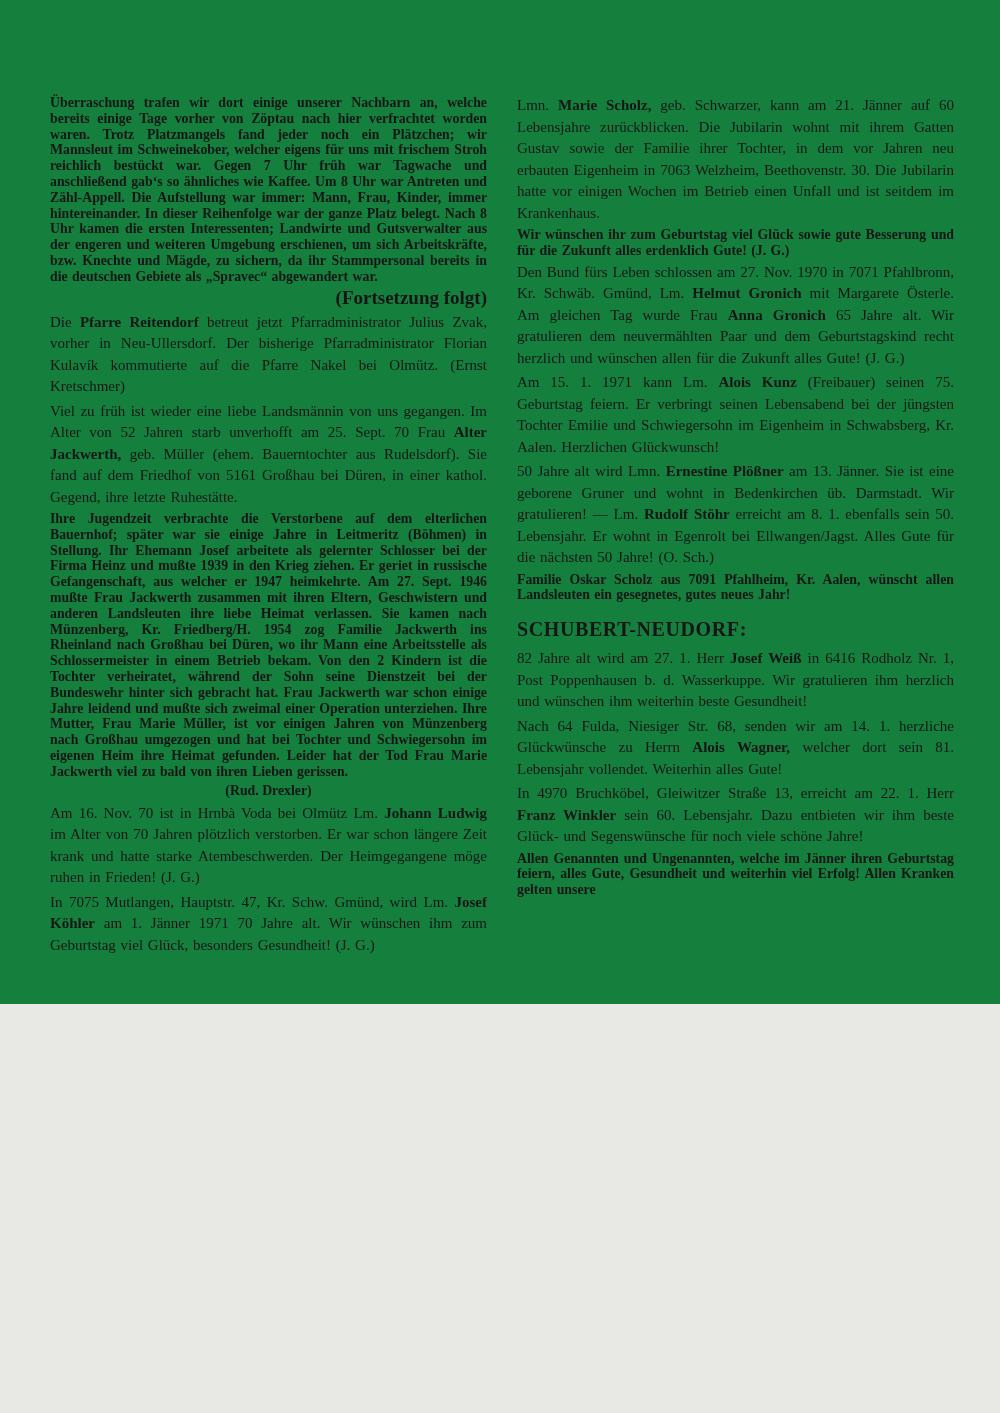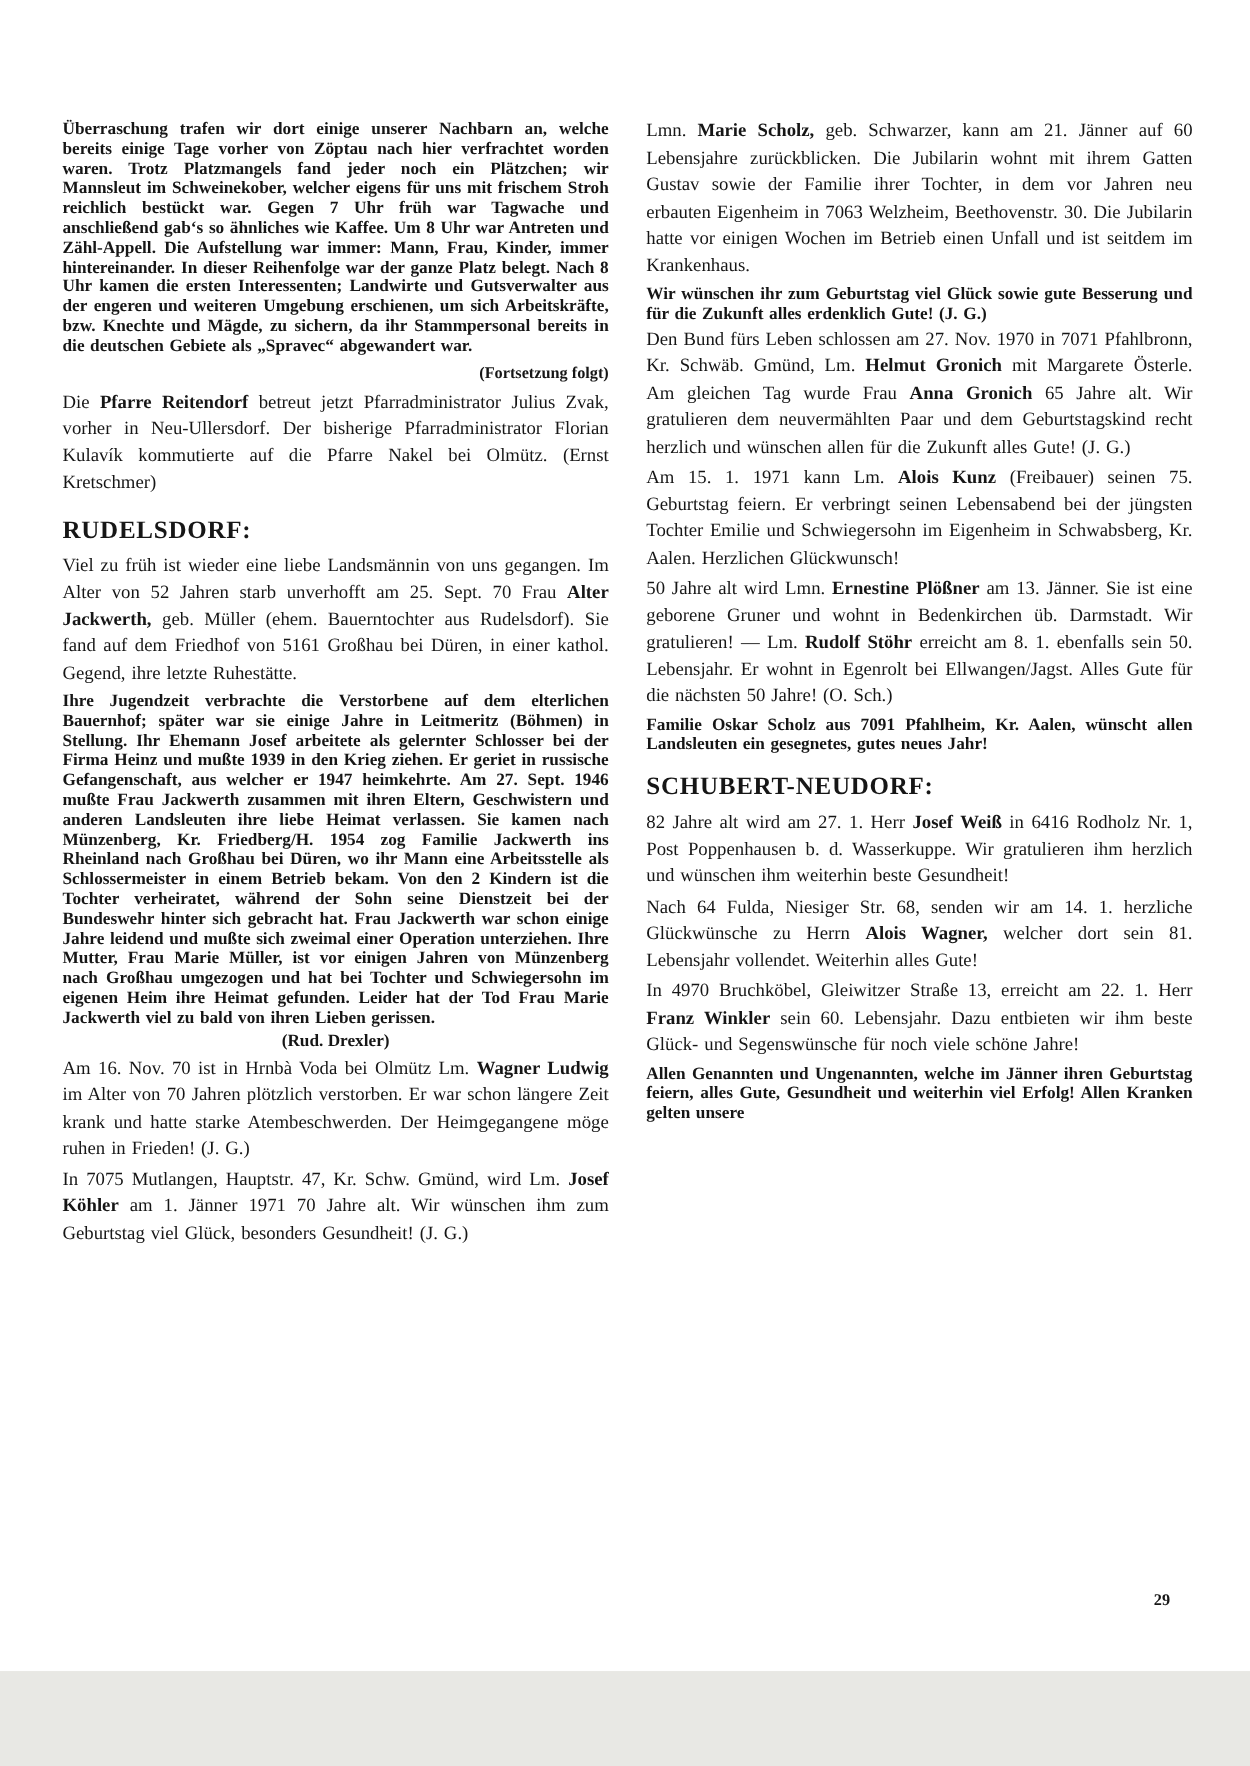--- a/index.html
+++ b/index.html
@@ -3,23 +3,23 @@
 <meta charset="utf-8">
 <style>
   html, body {
     margin: 0;
     padding: 0;
     background: #e8e8e4;
   }
   .page {
     position: relative;
     width: 1000px;
-    height: 1337px;
+    height: 1004px;
     margin: 0 auto;
-    background: #ffffff;
+    background: #15803d;
     color: #161616;
     font-family: "Liberation Serif", "DejaVu Serif", serif;
     overflow: hidden;
     box-sizing: border-box;
     padding: 95px 46px 0 50px;
   }
   .columns {
     display: flex;
     gap: 30px;
   }
@@ -37,21 +37,21 @@
   }
   .p-small {
     font-size: 13.8px;
     line-height: 15.8px;
     font-weight: 600;
     text-align: justify;
     word-spacing: 1px;
     margin-bottom: 3px;
   }
   .note {
-    font-size: 13px;
+    font-size: 19px;
     line-height: 20px;
     font-weight: 600;
     text-align: right;
     margin-bottom: 4px;
   }
   .note-small {
     font-size: 13.8px;
     line-height: 16px;
     font-weight: 600;
     text-align: center;
@@ -76,25 +76,24 @@
 </head>
 <body>
 
 <div class="page">
   <div class="columns">
 
     <div class="col">
       <p class="p-small"><span>Überraschung trafen wir dort einige unserer Nachbarn an, welche bereits einige Tage vorher von Zöptau nach hier verfrachtet worden waren. Trotz Platzmangels fand jeder noch ein Plätzchen; wir Mannsleut im Schweinekober, welcher eigens für uns mit frischem Stroh reichlich bestückt war. Gegen 7 Uhr früh war Tagwache und anschließend gab‘s so ähnliches wie Kaffee. Um 8 Uhr war Antreten und Zähl-Appell. Die Aufstellung war immer: Mann, Frau, Kinder, immer hintereinander. In dieser Reihenfolge war der ganze Platz belegt. Nach 8 Uhr kamen die ersten Interessenten; Landwirte und Gutsverwalter aus der engeren und weiteren Umgebung erschienen, um sich Arbeitskräfte, bzw. Knechte und Mägde, zu sichern, da ihr Stammpersonal bereits in die deutschen Gebiete als „Spravec“ abgewandert war.</span></p>
       <p class="note">(Fortsetzung folgt)</p>
       <p class="p-body"><span>Die </span><span class="b">Pfarre Reitendorf</span><span> betreut jetzt Pfarradministrator Julius Zvak, vorher in Neu-Ullersdorf. Der bisherige Pfarradministrator Florian Kulavík kommutierte auf die Pfarre Nakel bei Olmütz. (Ernst Kretschmer)</span></p>
-      <h3 class="heading">RUDELSDORF:</h3>
       <p class="p-body"><span>Viel zu früh ist wieder eine liebe Landsmännin von uns gegangen. Im Alter von 52 Jahren starb unverhofft am 25. Sept. 70 Frau </span><span class="b">Alter Jackwerth,</span><span> geb. Müller (ehem. Bauerntochter aus Rudelsdorf). Sie fand auf dem Friedhof von 5161 Großhau bei Düren, in einer kathol. Gegend, ihre letzte Ruhestätte.</span></p>
       <p class="p-small"><span>Ihre Jugendzeit verbrachte die Verstorbene auf dem elterlichen Bauernhof; später war sie einige Jahre in Leitmeritz (Böhmen) in Stellung. Ihr Ehemann Josef arbeitete als gelernter Schlosser bei der Firma Heinz und mußte 1939 in den Krieg ziehen. Er geriet in russische Gefangenschaft, aus welcher er 1947 heimkehrte. Am 27. Sept. 1946 mußte Frau Jackwerth zusammen mit ihren Eltern, Geschwistern und anderen Landsleuten ihre liebe Heimat verlassen. Sie kamen nach Münzenberg, Kr. Friedberg/H. 1954 zog Familie Jackwerth ins Rheinland nach Großhau bei Düren, wo ihr Mann eine Arbeitsstelle als Schlossermeister in einem Betrieb bekam. Von den 2 Kindern ist die Tochter verheiratet, während der Sohn seine Dienstzeit bei der Bundeswehr hinter sich gebracht hat. Frau Jackwerth war schon einige Jahre leidend und mußte sich zweimal einer Operation unterziehen. Ihre Mutter, Frau Marie Müller, ist vor einigen Jahren von Münzenberg nach Großhau umgezogen und hat bei Tochter und Schwiegersohn im eigenen Heim ihre Heimat gefunden. Leider hat der Tod Frau Marie Jackwerth viel zu bald von ihren Lieben gerissen.</span></p>
       <p class="note-small">(Rud. Drexler)</p>
-      <p class="p-body"><span>Am 16. Nov. 70 ist in Hrnbà Voda bei Olmütz Lm. </span><span class="b">Wagner Ludwig</span><span> im Alter von 70 Jahren plötzlich verstorben. Er war schon längere Zeit krank und hatte starke Atembeschwerden. Der Heimgegangene möge ruhen in Frieden! (J. G.)</span></p>
+      <p class="p-body"><span>Am 16. Nov. 70 ist in Hrnbà Voda bei Olmütz Lm. </span><span class="b">Johann Ludwig</span><span> im Alter von 70 Jahren plötzlich verstorben. Er war schon längere Zeit krank und hatte starke Atembeschwerden. Der Heimgegangene möge ruhen in Frieden! (J. G.)</span></p>
       <p class="p-body"><span>In 7075 Mutlangen, Hauptstr. 47, Kr. Schw. Gmünd, wird Lm. </span><span class="b">Josef Köhler</span><span> am 1. Jänner 1971 70 Jahre alt. Wir wünschen ihm zum Geburtstag viel Glück, besonders Gesundheit! (J. G.)</span></p>
     </div>
 
     <div class="col">
       <p class="p-body"><span>Lmn. </span><span class="b">Marie Scholz,</span><span> geb. Schwarzer, kann am 21. Jänner auf 60 Lebensjahre zurückblicken. Die Jubilarin wohnt mit ihrem Gatten Gustav sowie der Familie ihrer Tochter, in dem vor Jahren neu erbauten Eigenheim in 7063 Welzheim, Beethovenstr. 30. Die Jubilarin hatte vor einigen Wochen im Betrieb einen Unfall und ist seitdem im Krankenhaus.</span></p>
       <p class="p-small"><span>Wir wünschen ihr zum Geburtstag viel Glück sowie gute Besserung und für die Zukunft alles erdenklich Gute! (J. G.)</span></p>
       <p class="p-body"><span>Den Bund fürs Leben schlossen am 27. Nov. 1970 in 7071 Pfahlbronn, Kr. Schwäb. Gmünd, Lm. </span><span class="b">Helmut Gronich</span><span> mit Margarete Österle. Am gleichen Tag wurde Frau </span><span class="b">Anna Gronich</span><span> 65 Jahre alt. Wir gratulieren dem neuvermählten Paar und dem Geburtstagskind recht herzlich und wünschen allen für die Zukunft alles Gute! (J. G.)</span></p>
       <p class="p-body"><span>Am 15. 1. 1971 kann Lm. </span><span class="b">Alois Kunz</span><span> (Freibauer) seinen 75. Geburtstag feiern. Er verbringt seinen Lebensabend bei der jüngsten Tochter Emilie und Schwiegersohn im Eigenheim in Schwabsberg, Kr. Aalen. Herzlichen Glückwunsch!</span></p>
       <p class="p-body"><span>50 Jahre alt wird Lmn. </span><span class="b">Ernestine Plößner</span><span> am 13. Jänner. Sie ist eine geborene Gruner und wohnt in Bedenkirchen üb. Darmstadt. Wir gratulieren! — Lm. </span><span class="b">Rudolf Stöhr</span><span> erreicht am 8. 1. ebenfalls sein 50. Lebensjahr. Er wohnt in Egenrolt bei Ellwangen/Jagst. Alles Gute für die nächsten 50 Jahre! (O. Sch.)</span></p>
       <p class="p-small"><span>Familie </span><span class="b">Oskar Scholz</span><span> aus 7091 Pfahlheim, Kr. Aalen, wünscht allen Landsleuten ein gesegnetes, gutes neues Jahr!</span></p>

